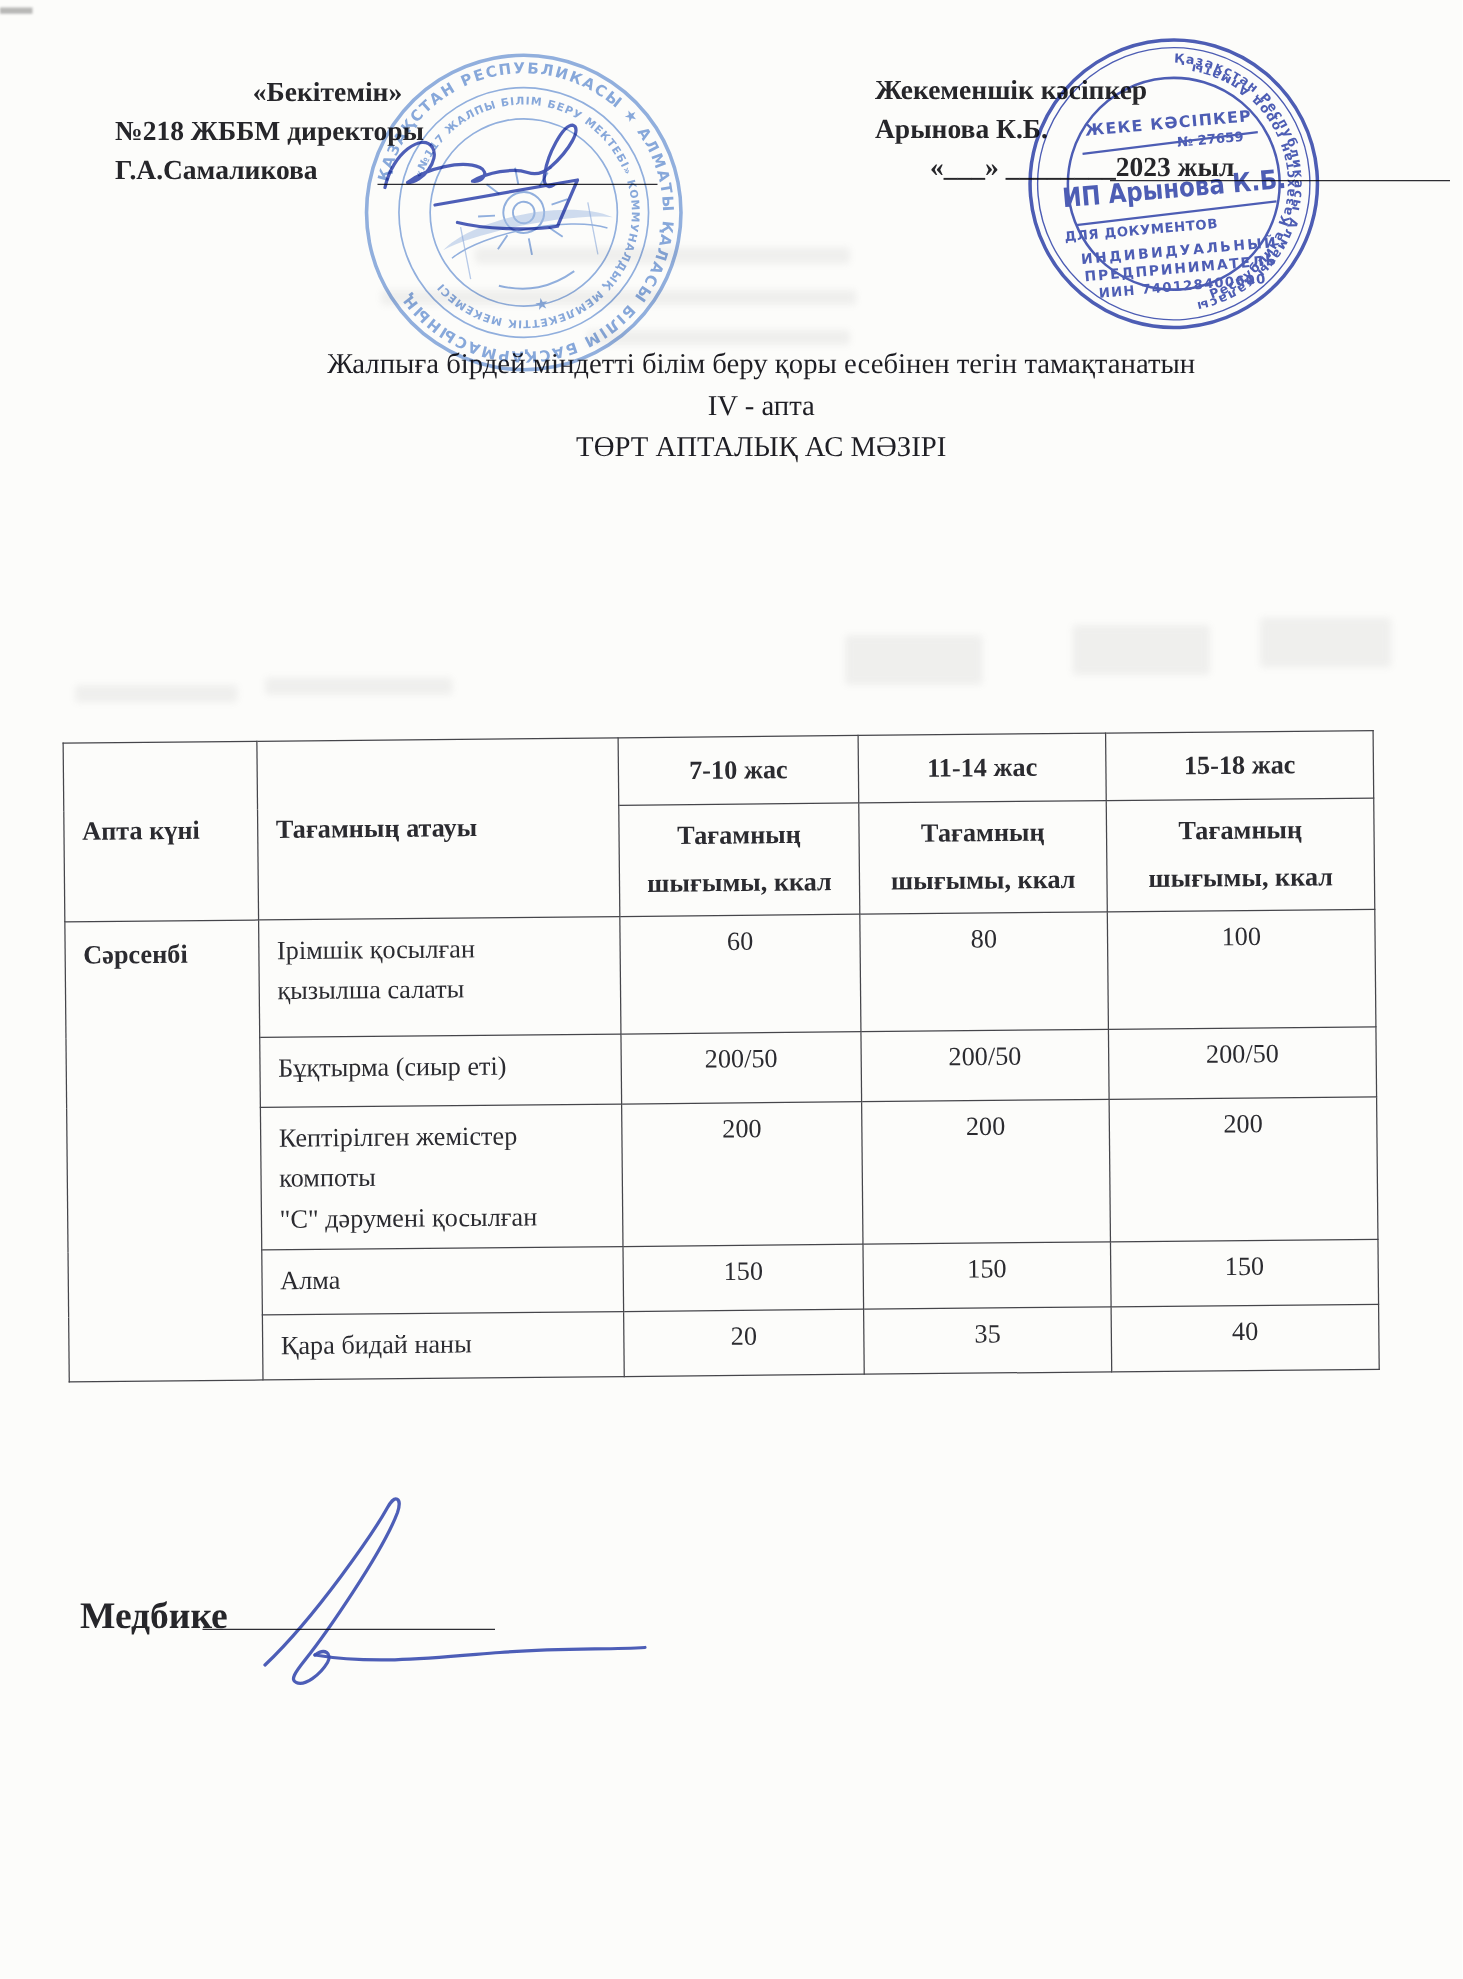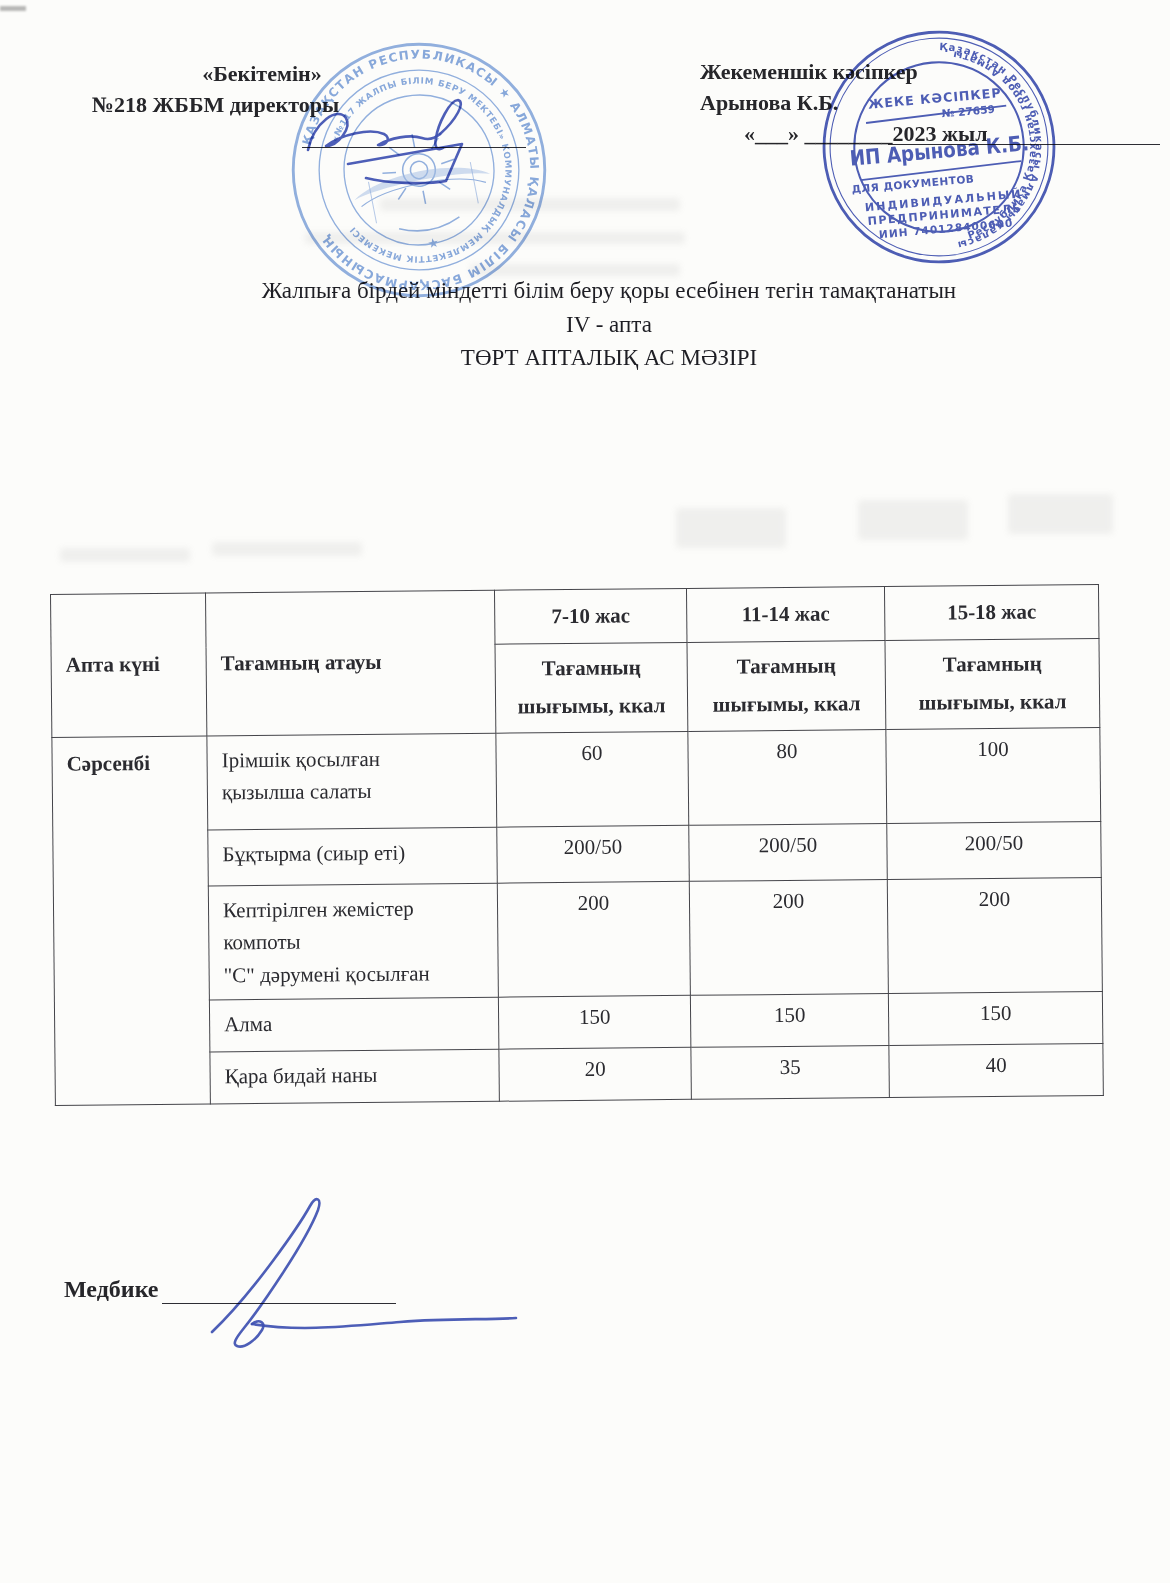--- a/index.html
+++ b/index.html
@@ -36,21 +36,21 @@
   tr.r1{height:94px;} tr.r2{height:56px;} tr.r3{height:86px;} tr.r4{height:52px;} tr.r5{height:52px;}
   
   .stamp{position:absolute;mix-blend-mode:multiply;pointer-events:none;}
   .stamp-left{left:258px;top:26px;width:322px;height:288px;opacity:.82;transform:rotate(-11deg);}
   .stamp-right{left:816px;top:26px;width:246px;height:242px;opacity:.9;transform:rotate(-5deg);}
   .stamp text{font-family:"DejaVu Sans","Liberation Sans",sans-serif;font-weight:bold;}
   
   .sig{position:absolute;mix-blend-mode:multiply;pointer-events:none;}
   .sig path{fill:none;stroke:#3f51b5;stroke-width:2.6;stroke-linecap:round;stroke-linejoin:round;opacity:.92;}
   
-  .nurse{position:absolute;left:64px;top:1276px;font-weight:bold;font-size:24px;}
+  .nurse{position:absolute;left:64px;top:1276px;font-weight:bold;font-size:30px;}
   
   .ghost{position:absolute;background:#8a8a8a;opacity:.11;filter:blur(3px);border-radius:3px;}
   .edge-mark{position:absolute;left:0;top:6px;width:26px;height:5px;background:#666;opacity:.45;filter:blur(1px);}
 </style>
 </head>
 <body>
 
 <div class="page">
 
   <div class="edge-mark"></div>
@@ -59,20 +59,21 @@
   <div class="ghost" style="left:470px;top:264px;width:210px;height:12px;"></div>
   <div class="ghost" style="left:60px;top:548px;width:130px;height:14px;"></div>
   <div class="ghost" style="left:212px;top:542px;width:150px;height:14px;"></div>
   <div class="ghost" style="left:676px;top:508px;width:110px;height:40px;"></div>
   <div class="ghost" style="left:858px;top:500px;width:110px;height:40px;"></div>
   <div class="ghost" style="left:1008px;top:494px;width:105px;height:40px;"></div>
 
   <div class="approval ap-left">
     <div class="quote">«Бекітемін»</div>
     <div>№218 ЖББМ директоры</div>
+    <div>Г.А.Самаликова</div>
   </div>
   <div class="uline" style="left:302px;top:146px;width:224px;"></div>
 
   <div class="approval ap-right">
     <div>Жекеменшік кәсіпкер</div>
     <div>Арынова К.Б.</div>
     <div><span style="margin-left:44px;">«___»</span> <span>________</span><span>2023 жыл</span></div>
   </div>
   <div class="uline" style="left:888px;top:143px;width:272px;"></div>
 

